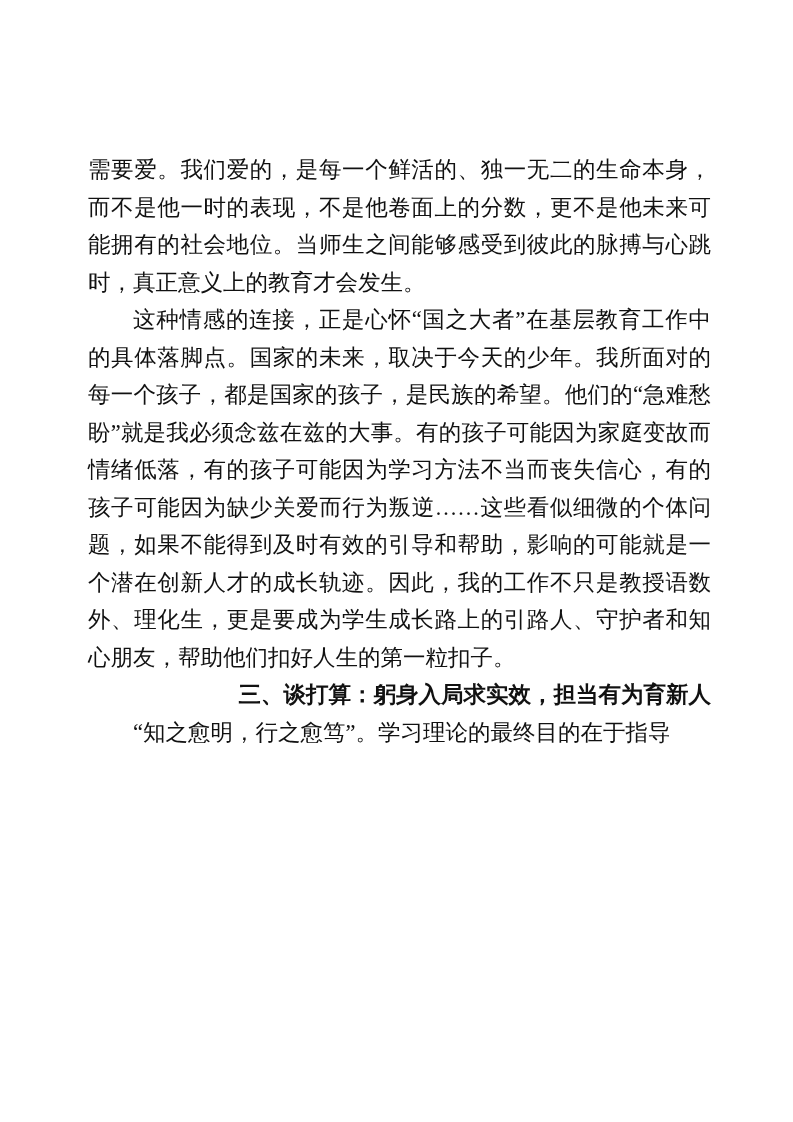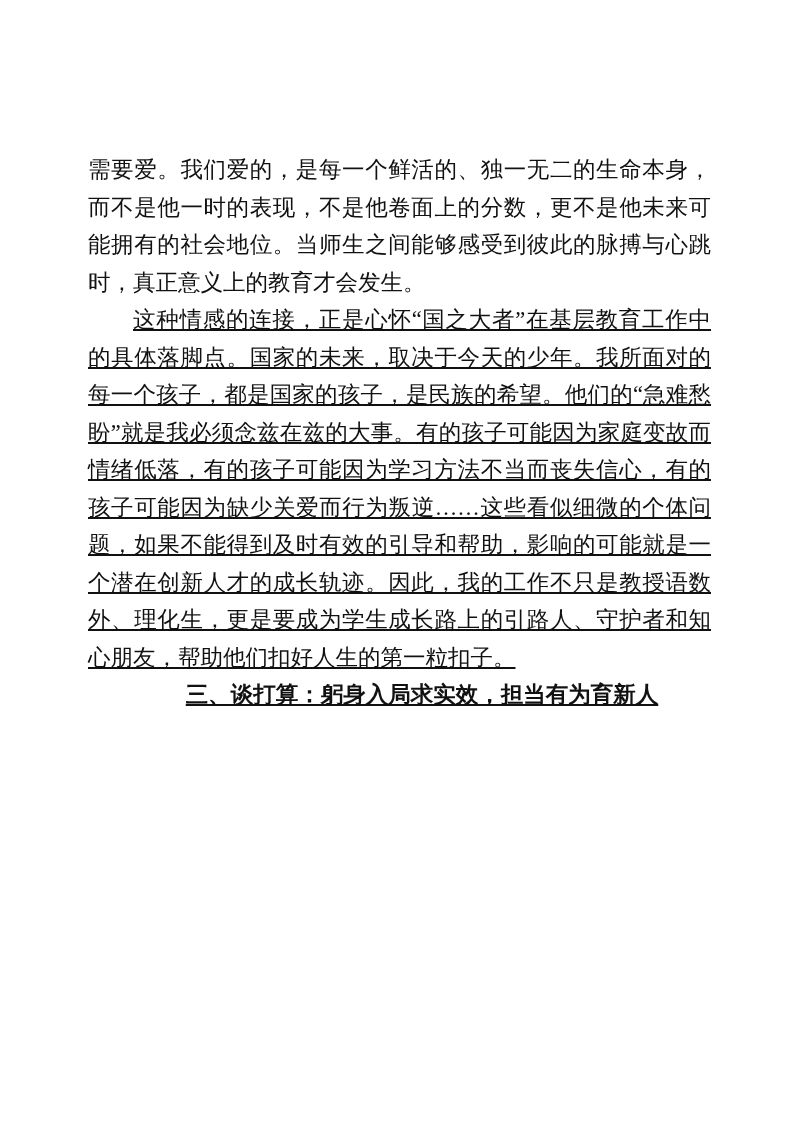--- a/index.html
+++ b/index.html
@@ -31,29 +31,29 @@
     text-justify: inter-ideograph;
     word-break: normal;
     overflow-wrap: normal;
   }
   .para {
     margin: 0;
     padding: 0;
   }
   .indent {
     text-indent: 2em;
-    text-decoration: underline;
   }
   .heading {
     font-weight: 700;
-    text-align: center;
+    text-align: right;
   }
 </style>
 </head>
 <body>
 
 <div class="page">
   <div class="content">
     <p class="para">需要爱。我们爱的，是每一个鲜活的、独一无二的生命本身，而不是他一时的表现，不是他卷面上的分数，更不是他未来可能拥有的社会地位。当师生之间能够感受到彼此的脉搏与心跳时，真正意义上的教育才会发生。</p>
     <p class="para indent">这种情感的连接，正是心怀“国之大者”在基层教育工作中的具体落脚点。国家的未来，取决于今天的少年。我所面对的每一个孩子，都是国家的孩子，是民族的希望。他们的“急难愁盼”就是我必须念兹在兹的大事。有的孩子可能因为家庭变故而情绪低落，有的孩子可能因为学习方法不当而丧失信心，有的孩子可能因为缺少关爱而行为叛逆……这些看似细微的个体问题，如果不能得到及时有效的引导和帮助，影响的可能就是一个潜在创新人才的成长轨迹。因此，我的工作不只是教授语数外、理化生，更是要成为学生成长路上的引路人、守护者和知心朋友，帮助他们扣好人生的第一粒扣子。</p>
     <p class="para indent heading">三、谈打算：躬身入局求实效，担当有为育新人</p>
+    <p class="para indent">“知之愈明，行之愈笃”。学习理论的最终目的在于指导</p>
   </div>
 </div>
 
 </body></html>

